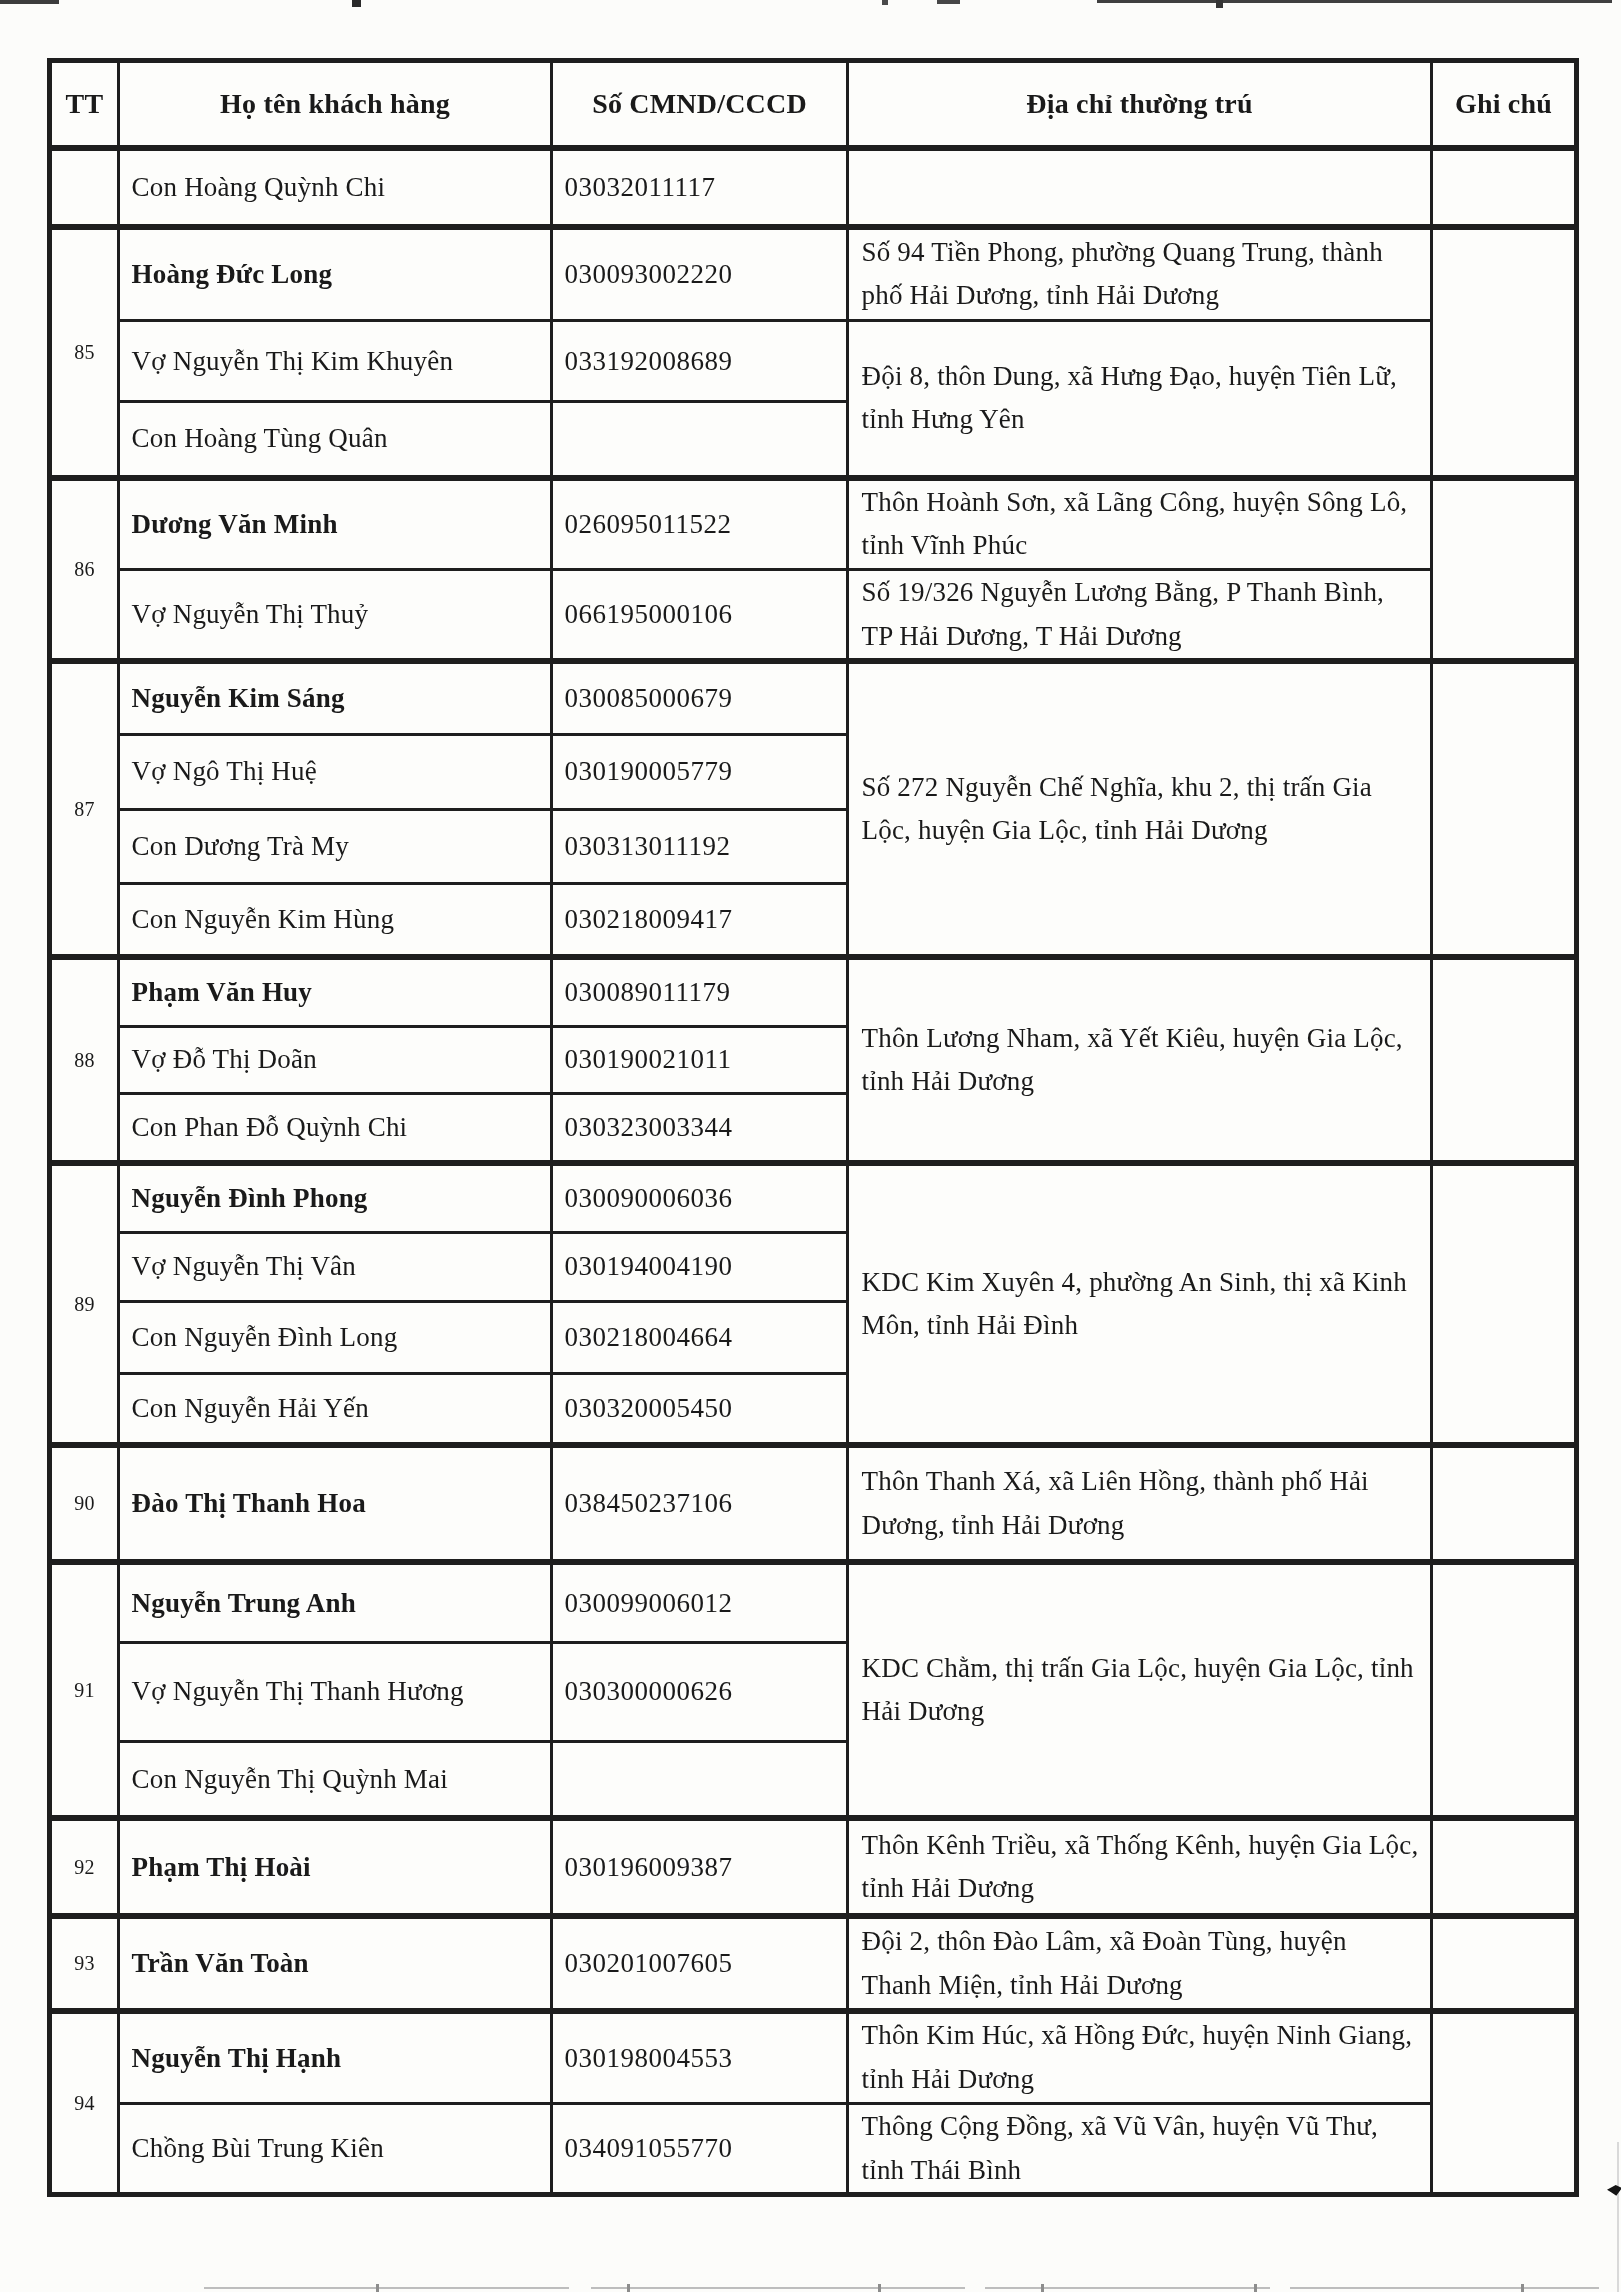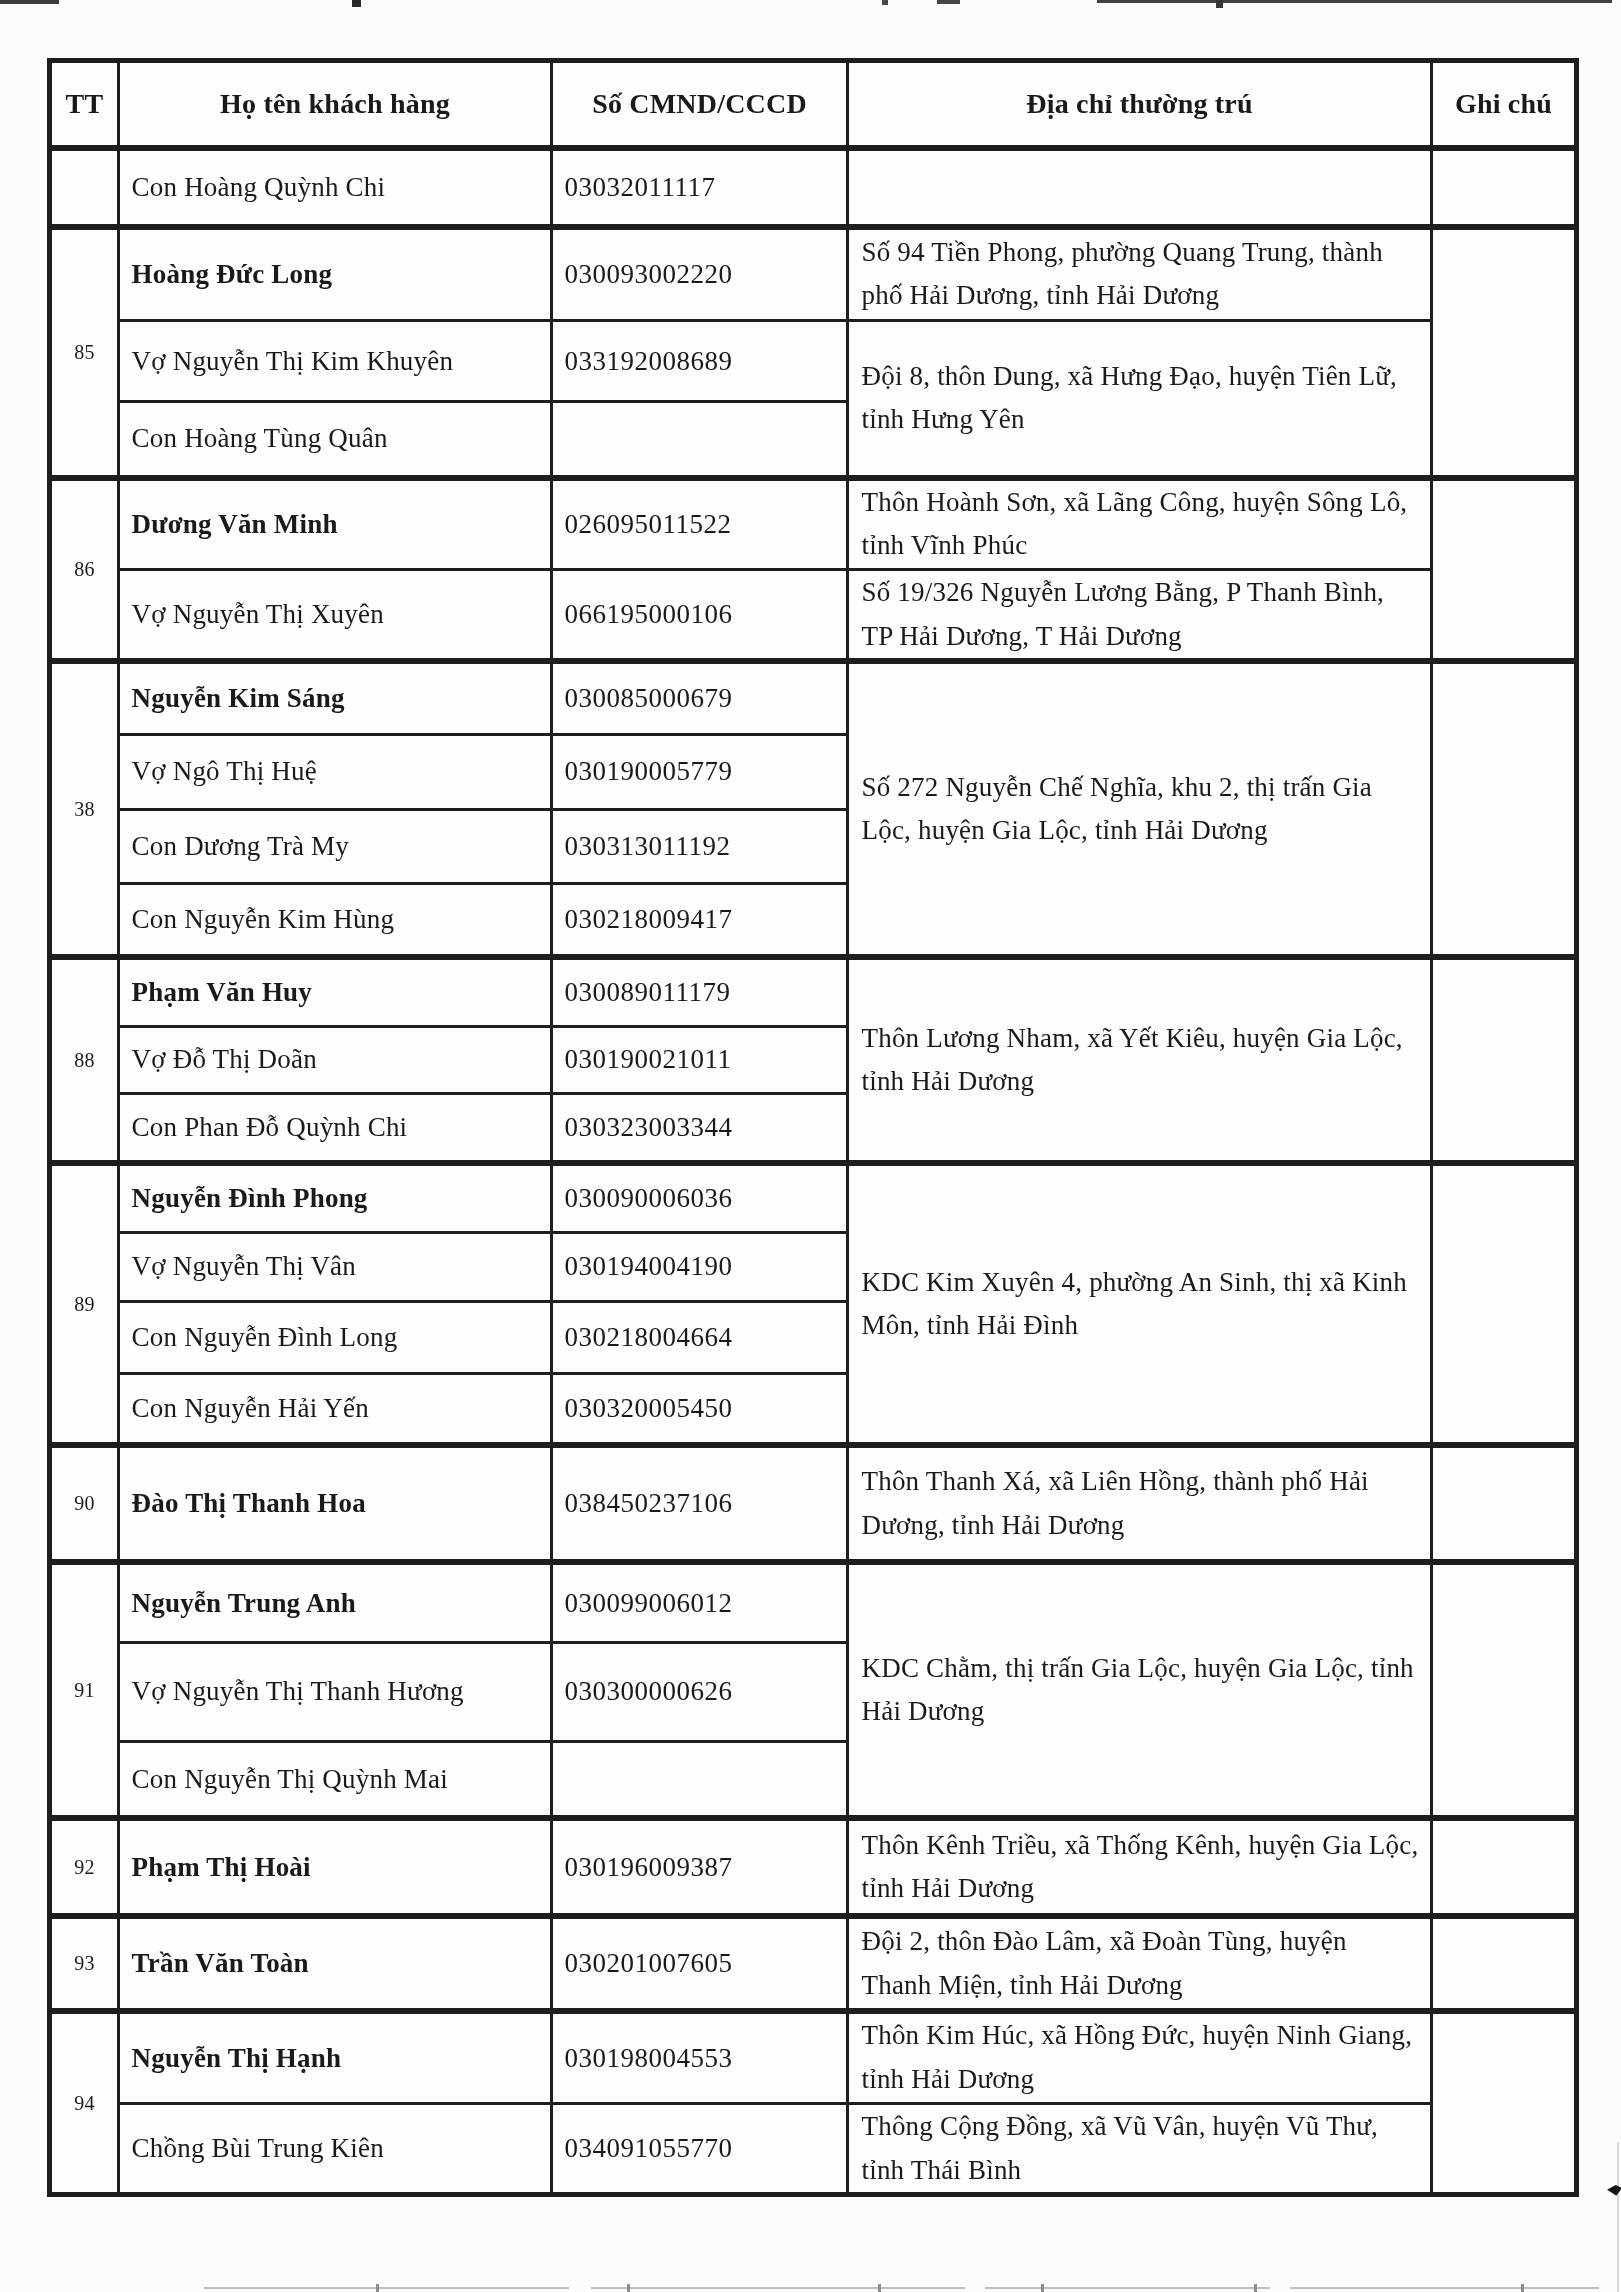--- a/index.html
+++ b/index.html
@@ -127,29 +127,29 @@
 
   <tbody>
     <tr class="gs" style="height:83px">
       <td class="tt" rowspan="2">86</td>
       <td class="name main">Dương Văn Minh</td>
       <td class="id">026095011522</td>
       <td class="addr">Thôn Hoành Sơn, xã Lãng Công, huyện Sông Lô, tỉnh Vĩnh Phúc</td>
       <td class="note" rowspan="2"></td>
     </tr>
     <tr style="height:89px">
-      <td class="name">Vợ Nguyễn Thị Xuyên</td>
+      <td class="name">Vợ Nguyễn Thị Thuỷ</td>
       <td class="id">066195000106</td>
       <td class="addr">Số 19/326 Nguyễn Lương Bằng, P Thanh Bình, TP Hải Dương, T Hải Dương</td>
     </tr>
   </tbody>
 
   <tbody>
     <tr class="gs" style="height:73px">
-      <td class="tt" rowspan="4">38</td>
+      <td class="tt" rowspan="4">87</td>
       <td class="name main">Nguyễn Kim Sáng</td>
       <td class="id">030085000679</td>
       <td class="addr" rowspan="4">Số 272 Nguyễn Chế Nghĩa, khu 2, thị trấn Gia Lộc, huyện Gia Lộc,  tỉnh Hải Dương</td>
       <td class="note" rowspan="4"></td>
     </tr>
     <tr style="height:75px">
       <td class="name">Vợ Ngô Thị Huệ</td>
       <td class="id">030190005779</td>
     </tr>
     <tr style="height:74px">

